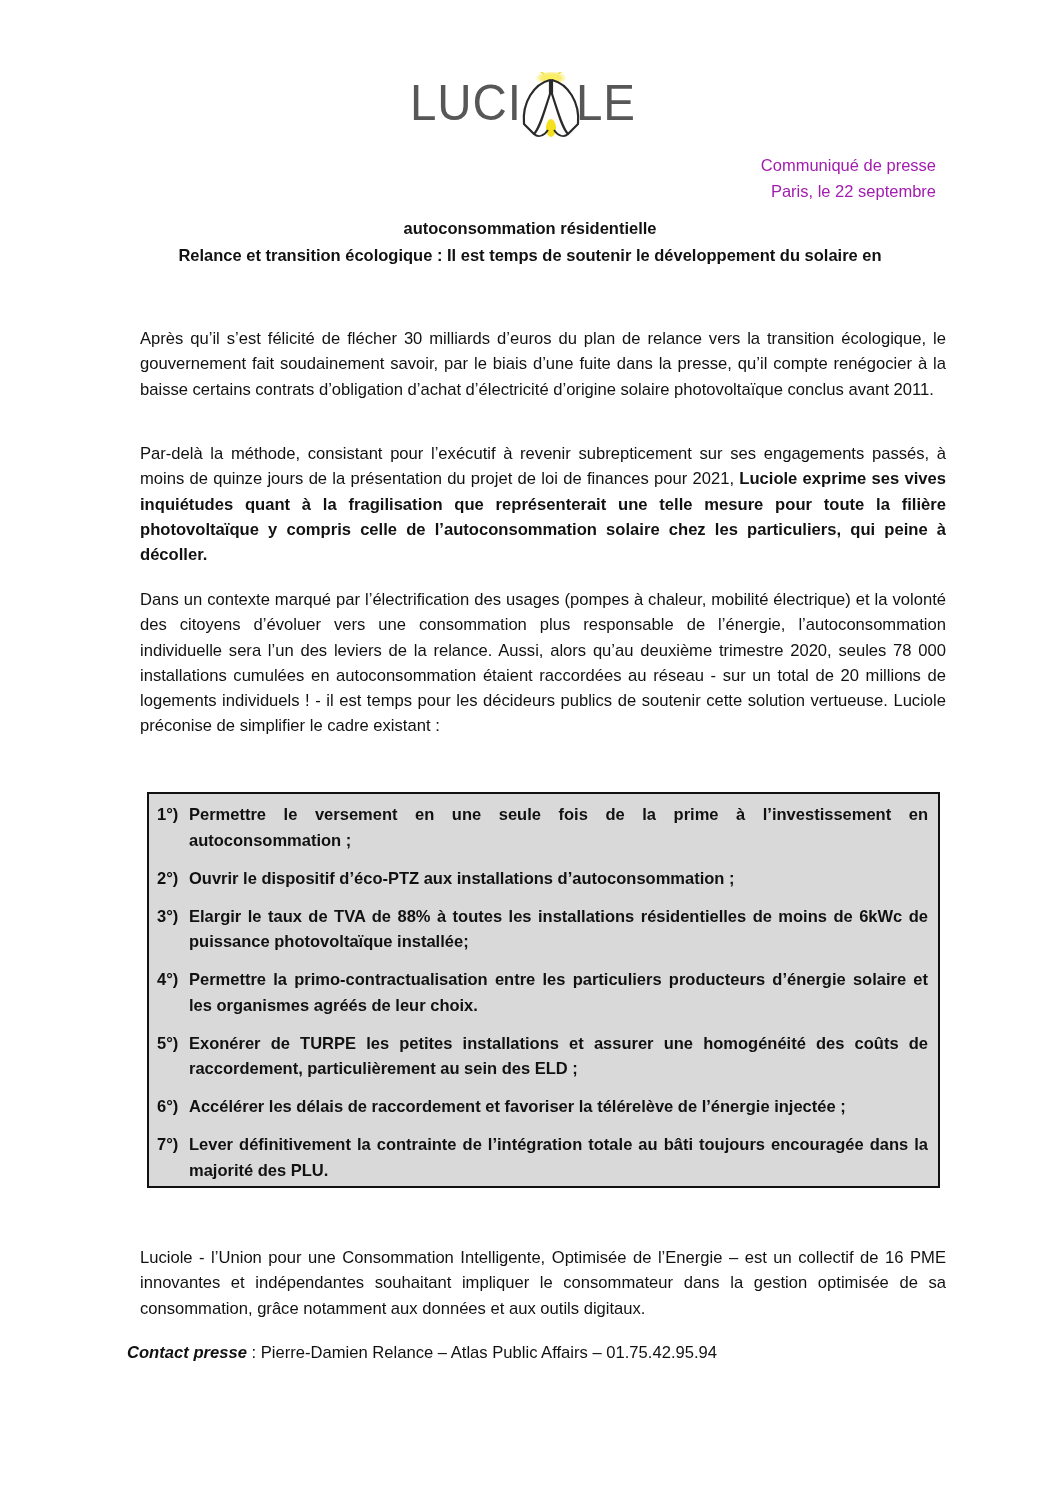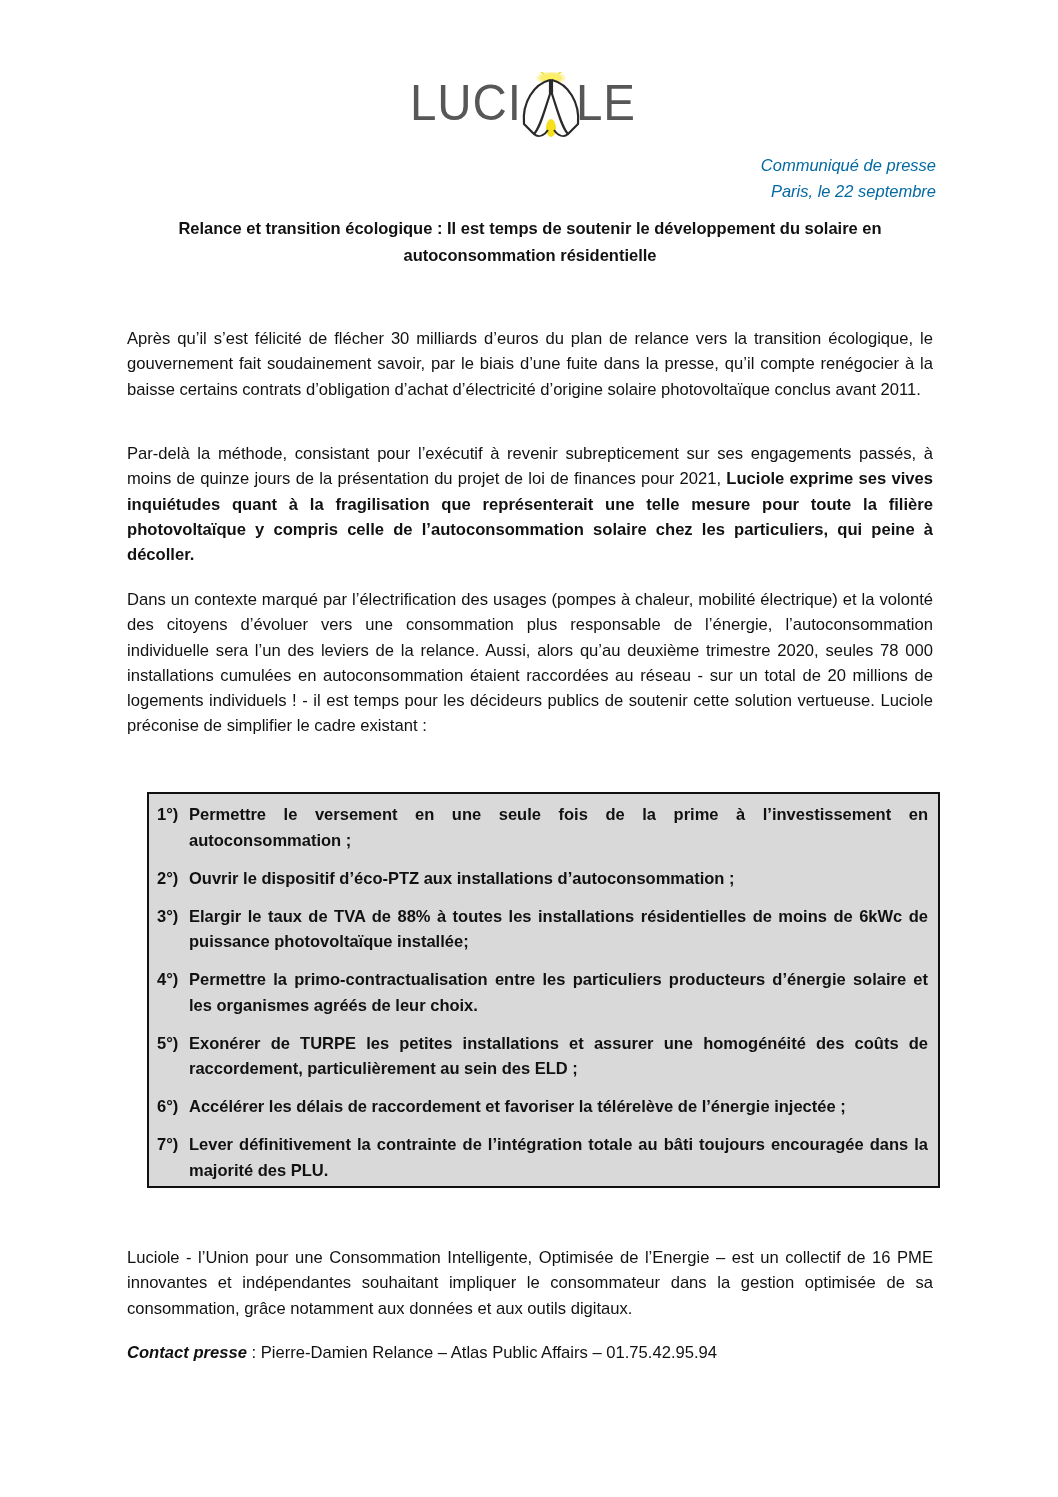--- a/index.html
+++ b/index.html
@@ -16,28 +16,28 @@
     color: #575757; letter-spacing: 1px; line-height: 70px;
     font-family: "Liberation Sans", "DejaVu Sans", sans-serif;
     transform: scaleX(0.95); transform-origin: left center;
   }
   .logo-left { left: 2px; }
   .logo-right { left: 168px; }
   .logo-bug { position: absolute; left: 112px; top: 4px; width: 62px; height: 66px; }
 
   .header-meta {
     position: absolute; right: 122px; top: 152px; text-align: right;
-    font-style: italic; font-size: 16.5px; line-height: 26px; color: #0369a1;
+    font-size: 16.5px; line-height: 26px; color: #a21caf;
   }
   .title {
     position: absolute; left: 130px; width: 800px; top: 215px; text-align: center;
     font-weight: bold; font-size: 16.5px; line-height: 27px; color: #111;
   }
   .para {
-    position: absolute; left: 127px; width: 806px;
+    position: absolute; left: 140px; width: 806px;
     font-size: 16.6px; line-height: 25.3px; text-align: justify; color: #111;
   }
   .para b { font-weight: bold; margin-top: 35px; }
   .p1 { top: 326px; }
   .p2 { top: 441px; }
   .p3 { top: 587px; }
 
   .reco-box {
     position: absolute; left: 147px; top: 792px; width: 793px; height: 396px;
     background: #d9d9d9; border: 2px solid #111; box-sizing: border-box;
@@ -80,22 +80,22 @@
   </svg>
   <span class="logo-text logo-right">LE</span>
 </div>
 
 <div class="header-meta">
   <div>Communiqué de presse</div>
   <div>Paris, le 22 septembre</div>
 </div>
 
 <div class="title">
+  <div>autoconsommation résidentielle</div>
   <div>Relance et transition écologique : Il est temps de soutenir le développement du solaire en</div>
-  <div>autoconsommation résidentielle</div>
 </div>
 
 <div class="para p1">Après qu’il s’est félicité de flécher 30 milliards d’euros du plan de relance vers la transition écologique, le gouvernement fait soudainement savoir, par le biais d’une fuite dans la presse, qu’il compte renégocier à la baisse certains contrats d’obligation d’achat d’électricité d’origine solaire photovoltaïque conclus avant 2011.</div>
 
 <div class="para p2"><span>Par-delà la méthode, consistant pour l’exécutif à revenir subrepticement sur ses engagements passés, à moins de quinze jours de la présentation du projet de loi de finances pour 2021, </span><b>Luciole exprime ses vives inquiétudes quant à la fragilisation que représenterait une telle mesure pour toute la filière photovoltaïque y compris celle de l’autoconsommation solaire chez les particuliers, qui peine à décoller.</b></div>
 
 <div class="para p3">Dans un contexte marqué par l’électrification des usages (pompes à chaleur, mobilité électrique) et la volonté des citoyens d’évoluer vers une consommation plus responsable de l’énergie, l’autoconsommation individuelle sera l’un des leviers de la relance. Aussi, alors qu’au deuxième trimestre 2020, seules 78 000 installations cumulées en autoconsommation étaient raccordées au réseau - sur un total de 20 millions de logements individuels ! - il est temps pour les décideurs publics de soutenir cette solution vertueuse. Luciole préconise de simplifier le cadre existant :</div>
 
 <div class="reco-box">
   <div class="reco-item">

